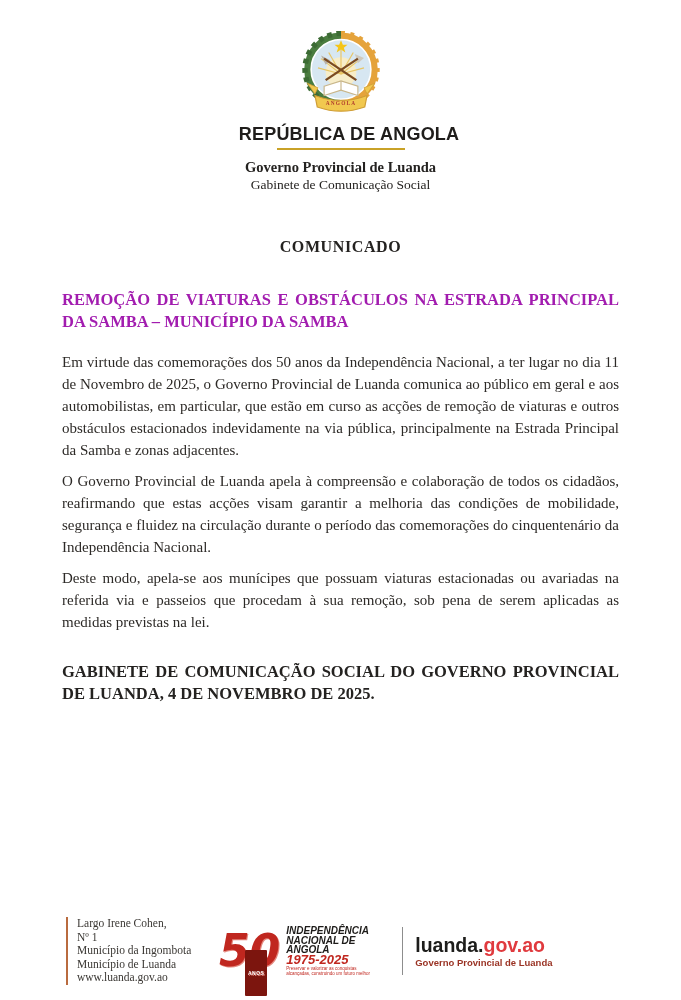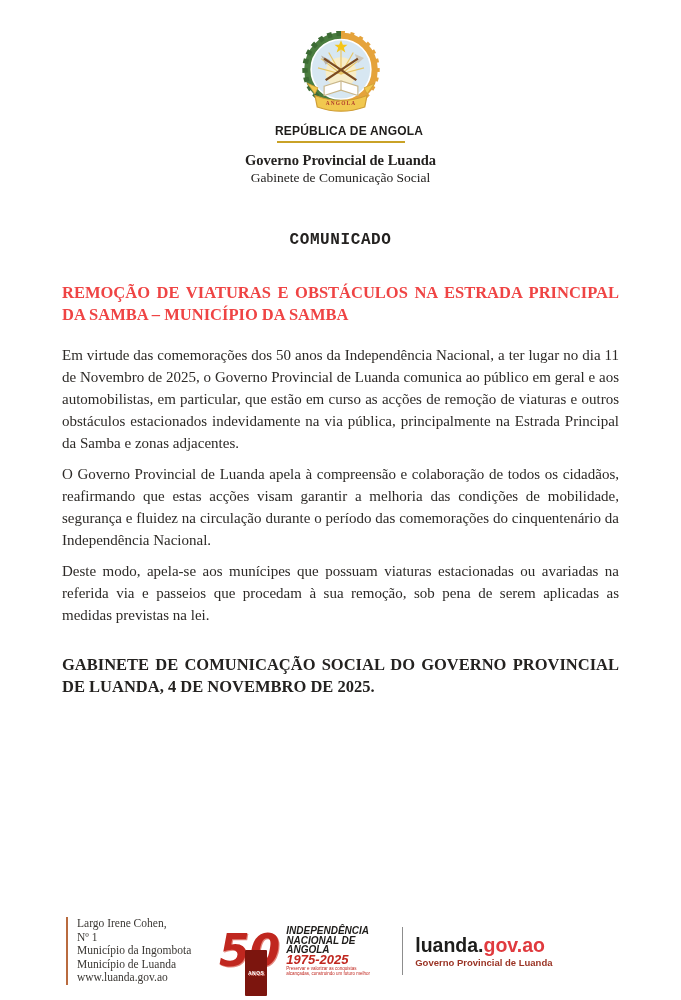--- a/index.html
+++ b/index.html
@@ -6,29 +6,29 @@
   body{
     width:681px;height:1000px;position:relative;overflow:hidden;
     background:#ffffff;color:#2d2a27;
     font-family:"Liberation Serif", serif;
   }
   
   .header{text-align:center;padding-top:31px;}
   .emblem{width:92px;height:86px;display:inline-block;}
   .republic{
     font-family:"Liberation Sans", sans-serif;font-weight:bold;
-    font-size:12px;color:#1f1d1b;margin-top:3px;letter-spacing:.2px;padding-left:17px;
+    font-size:18px;color:#1f1d1b;margin-top:3px;letter-spacing:.2px;padding-left:17px;
   }
   .gold-line{width:128px;height:2px;background:#c9a227;margin:3px auto 0;}
   .org{font-size:14.5px;font-weight:bold;margin-top:9px;color:#242220;}
   .dept{font-size:13.5px;margin-top:1px;color:#242220;}
   
   .content{margin:0 62px;}
-  .doc-title{text-align:center;font-weight:bold;font-size:16px;letter-spacing:.6px;margin-top:45px;color:#242220;font-family:Liberation Mono, monospace;}
-  .subject{font-weight:bold;font-size:16.5px;line-height:21.5px;text-align:justify;margin-top:33px;color:#ef4444;}
+  .doc-title{text-align:center;font-weight:bold;font-size:16px;letter-spacing:.6px;margin-top:45px;color:#242220;}
+  .subject{font-weight:bold;font-size:16.5px;line-height:21.5px;text-align:justify;margin-top:33px;color:#a21caf;}
   .body-par{font-size:15px;line-height:22px;text-align:justify;margin:9px 0 0;}
   .body-par.first{margin-top:19px;}
   .closing{font-weight:bold;font-size:16.5px;line-height:22px;text-align:justify;margin-top:28px;color:#242220;}
   
   .footer{
     position:absolute;left:66px;right:36px;bottom:12px;height:74px;
     display:flex;align-items:center;
   }
   .address{
     border-left:2px solid #b96b3f;padding-left:9px;

